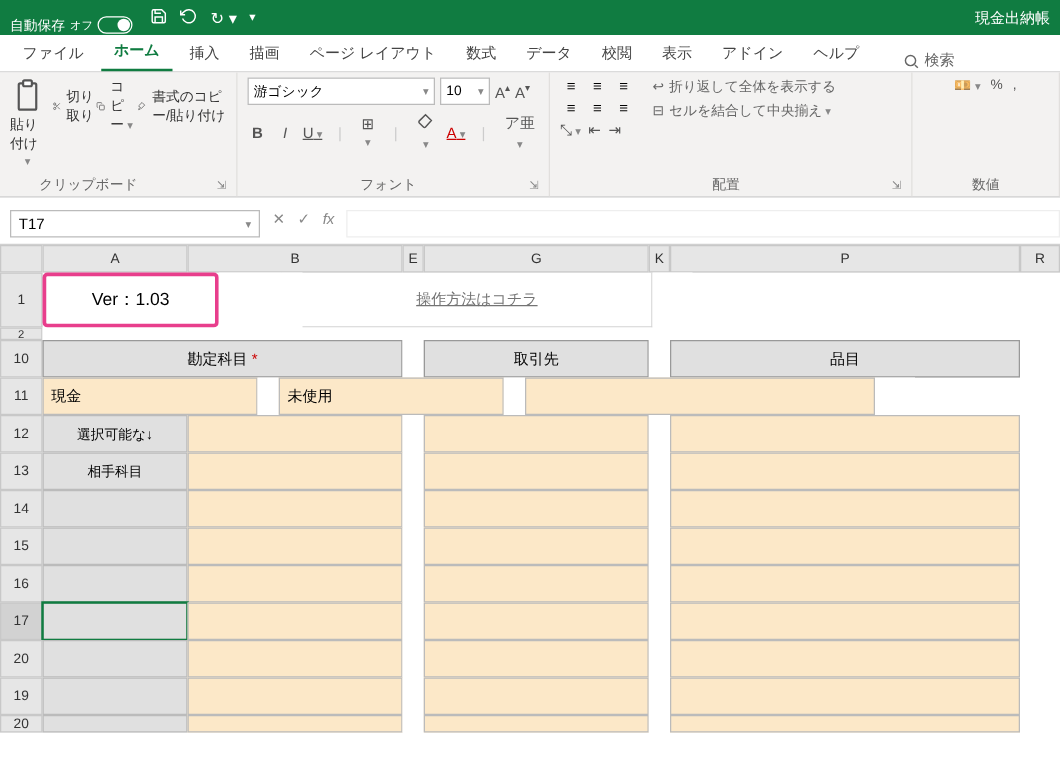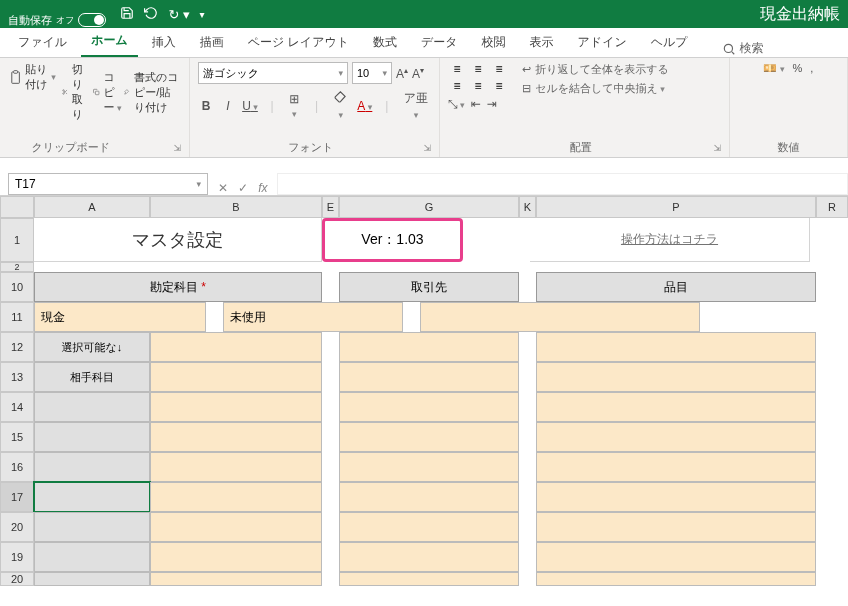--- a/index.html
+++ b/index.html
@@ -5,53 +5,53 @@
 * { box-sizing: border-box; margin: 0; padding: 0; }
 body { font-family: "Meiryo", "Yu Gothic", sans-serif; font-size: 12px; background: #fff; overflow: hidden; width: 848px; height: 606px; position: relative; }
 
 
 .titlebar { background: #107c41; height: 28px; display: flex; align-items: center; color: #fff; padding: 0 8px; }
 .autosave { display: flex; align-items: center; gap: 4px; font-size: 11px; margin-top: 12px; }
 .autosave-toggle { width: 28px; height: 14px; border: 1px solid #fff; border-radius: 7px; position: relative; }
 .autosave-toggle::after { content: ""; position: absolute; right: 1px; top: 1px; width: 10px; height: 10px; background: #fff; border-radius: 50%; }
 .titlebar-icons { display: flex; gap: 10px; margin-left: 14px; align-items: center; }
 .titlebar-icons svg { width: 14px; height: 14px; }
-.title-right { margin-left: auto; font-size: 16px; font-family: Liberation Serif, serif; }
+.title-right { margin-left: auto; font-size: 12px; font-family: Liberation Serif, serif; }
 
 
 .menubar { height: 30px; display: flex; align-items: flex-end; padding: 0 8px; background: #fff; border-bottom: 1px solid #d0d0d0; gap: 4px; }
 .menutab { padding: 6px 10px; font-size: 12px; color: #444; cursor: pointer; }
 .menutab.active { color: #107c41; border-bottom: 2px solid #107c41; font-weight: bold; }
 .menubar .search { margin-left: 20px; display: flex; align-items: center; gap: 4px; color: #666; }
 
 
 .ribbon { height: 100px; display: flex; background: #f3f2f1; border-bottom: 1px solid #d0d0d0; }
 .ribbon-group { border-right: 1px solid #e1dfdd; padding: 4px 8px 2px 8px; display: flex; flex-direction: column; justify-content: space-between; }
 .ribbon-group-label { text-align: center; font-size: 11px; color: #666; }
 .rg-body { display: flex; gap: 6px; align-items: flex-start; }
-.paste-col { display: flex; flex-direction: row; align-items: center; gap: 2px; font-size: 11px; color: #333; }
+.paste-col { display: flex; flex-direction: column; align-items: center; gap: 2px; font-size: 11px; color: #333; }
 .paste-col svg { width: 28px; height: 28px; }
 .clip-right { display: flex; flex-direction: row; gap: 2px; font-size: 11px; color: #333; }
 .clip-right div { display: flex; align-items: center; gap: 4px; }
 .font-top { display: flex; align-items: center; gap: 4px; }
 .font-sel { width: 150px; height: 22px; border: 1px solid #bbb; background: #fff; padding: 0 4px; font-size: 11px; display: flex; align-items: center; justify-content: space-between; }
 .size-sel { width: 40px; height: 22px; border: 1px solid #bbb; background: #fff; padding: 0 4px; font-size: 11px; display: flex; align-items: center; justify-content: space-between; }
 .font-row2 { display: flex; gap: 6px; margin-top: 6px; align-items: center; font-size: 12px; color: #555; }
 .font-row2 span { min-width: 16px; text-align: center; }
 .align-grid { display: grid; grid-template-columns: repeat(3, 18px); gap: 3px; }
 .align-grid div { width: 18px; height: 14px; display: flex; align-items: center; justify-content: center; }
 .align-extra { display: flex; flex-direction: column; gap: 4px; font-size: 11px; color: #666; margin-left: 8px; }
 .align-extra div { display: flex; align-items: center; gap: 4px; }
 .num-col { display: flex; flex-direction: column; gap: 6px; align-items: center; font-size: 11px; color: #555; }
 .num-row { display: flex; gap: 8px; }
 .dd-caret::after { content: " ▾"; color: #888; font-size: 9px; }
 .expand { font-size: 9px; color: #888; margin-left: auto; }
 
 
-.fbar { height: 28px; display: flex; align-items: flex-end; border-bottom: 1px solid #d0d0d0; background: #fff; margin-top: 10px; }
+.fbar { height: 28px; display: flex; align-items: flex-start; border-bottom: 1px solid #d0d0d0; background: #fff; margin-top: 10px; }
 .namebox { width: 200px; height: 22px; border: 1px solid #bbb; margin-left: 8px; padding: 0 6px; display: flex; align-items: center; justify-content: space-between; font-size: 12px; }
 .fx-icons { display: flex; gap: 10px; margin: 0 10px; color: #888; align-items: center; }
 .fx-input { flex: 1; height: 22px; border: 1px solid #eee; }
 
 
 .grid { position: relative; }
 .colhdr { display: flex; height: 22px; }
 .row { display: flex; height: 30px; }
 .rowhdr { width: 34px; min-width: 34px; background: #e6e6e6; border: 1px solid #c8c8c8; display: flex; align-items: center; justify-content: center; font-size: 11px; color: #333; }
 .corner { width: 34px; min-width: 34px; height: 22px; background: #e6e6e6; border: 1px solid #c8c8c8; }
@@ -266,21 +266,20 @@
     <div class="ch wB">B</div>
     <div class="ch wE">E</div>
     <div class="ch wG">G</div>
     <div class="ch wK">K</div>
     <div class="ch wP">P</div>
     <div class="ch wR">R</div>
   </div>
 
   <div class="row row1">
     <div class="rowhdr">1</div>
-    <div class="cell section-title" style="width:288px;">マスタ設定</div>
     <div class="cell version-box" style="width:141px;">Ver：1.03</div>
     <div class="cell gap-cell" style="width:50px;"></div>
     <div class="cell gap-cell" style="width:17px;"></div>
     <div class="cell link wP">操作方法はコチラ</div>
     <div class="cell gap-cell wR"></div>
   </div>
 
   <div class="row row2">
     <div class="rowhdr" style="font-size:9px;">2</div>
     <div class="cell gap-cell" style="width:814px;"></div>

